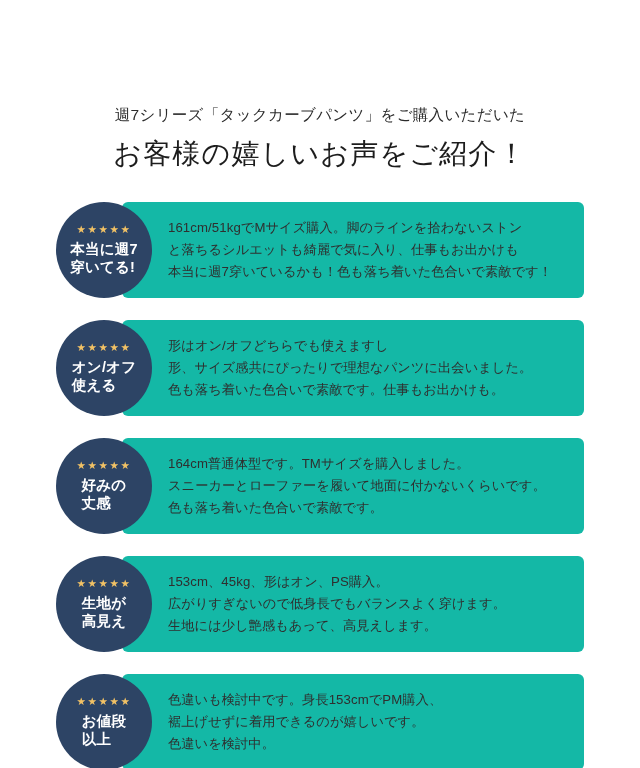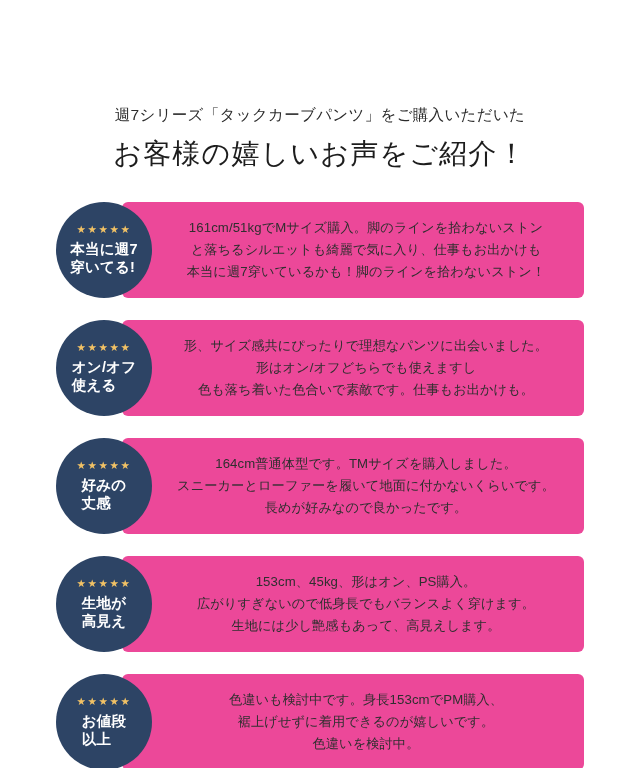--- a/index.html
+++ b/index.html
@@ -84,29 +84,28 @@
     font-weight: bold;
     line-height: 1.25;
     text-align: left;
     letter-spacing: 0.2px;
     padding: 0 4px;
   }
 
   
   .panel {
     flex: 1;
-    background: #ec4899;
+    background: #14b8a6;
     border-radius: 6px;
     margin-left: -30px;
     padding: 14px 20px 14px 46px;
     display: flex;
     flex-direction: column;
     justify-content: center;
     min-height: 92px;
-    align-items: center;
   }
   .panel-line {
     font-size: 13.2px;
     line-height: 1.68;
     color: #2f2f2f;
     letter-spacing: 0.1px;
   }
 </style>
 </head>
 <body>
@@ -124,51 +123,51 @@
       <div class="badge">
         <div class="badge-stars">★★★★★</div>
         <div class="badge-label">
           <div>本当に週7</div>
           <div>穿いてる!</div>
         </div>
       </div>
       <div class="panel">
         <div class="panel-line">161cm/51kgでMサイズ購入。脚のラインを拾わないストン</div>
         <div class="panel-line">と落ちるシルエットも綺麗で気に入り、仕事もお出かけも</div>
-        <div class="panel-line">本当に週7穿いているかも！脚のラインを拾わないストン！</div>
+        <div class="panel-line">本当に週7穿いているかも！色も落ち着いた色合いで素敵です！</div>
       </div>
     </div>
 
     <div class="review-row">
       <div class="badge">
         <div class="badge-stars">★★★★★</div>
         <div class="badge-label">
           <div>オン/オフ</div>
           <div>使える</div>
         </div>
       </div>
       <div class="panel">
+        <div class="panel-line">形はオン/オフどちらでも使えますし</div>
         <div class="panel-line">形、サイズ感共にぴったりで理想なパンツに出会いました。</div>
-        <div class="panel-line">形はオン/オフどちらでも使えますし</div>
         <div class="panel-line">色も落ち着いた色合いで素敵です。仕事もお出かけも。</div>
       </div>
     </div>
 
     <div class="review-row">
       <div class="badge">
         <div class="badge-stars">★★★★★</div>
         <div class="badge-label">
           <div>好みの</div>
           <div>丈感</div>
         </div>
       </div>
       <div class="panel">
         <div class="panel-line">164cm普通体型です。TMサイズを購入しました。</div>
         <div class="panel-line">スニーカーとローファーを履いて地面に付かないくらいです。</div>
-        <div class="panel-line">長めが好みなので良かったです。</div>
+        <div class="panel-line">色も落ち着いた色合いで素敵です。</div>
       </div>
     </div>
 
     <div class="review-row">
       <div class="badge">
         <div class="badge-stars">★★★★★</div>
         <div class="badge-label">
           <div>生地が</div>
           <div>高見え</div>
         </div>

